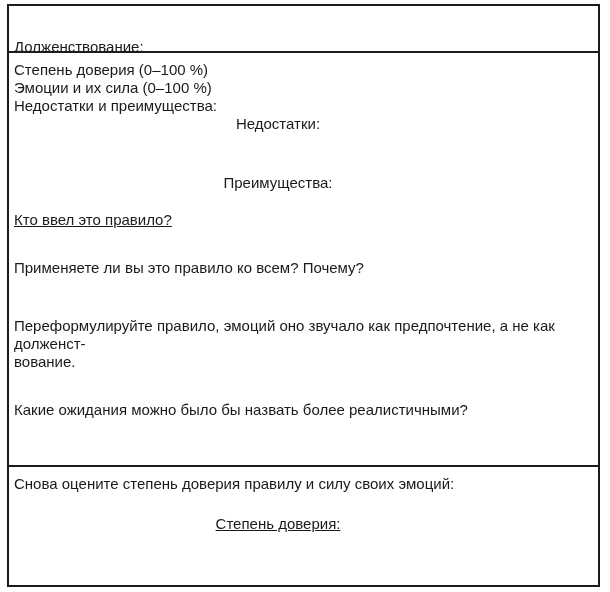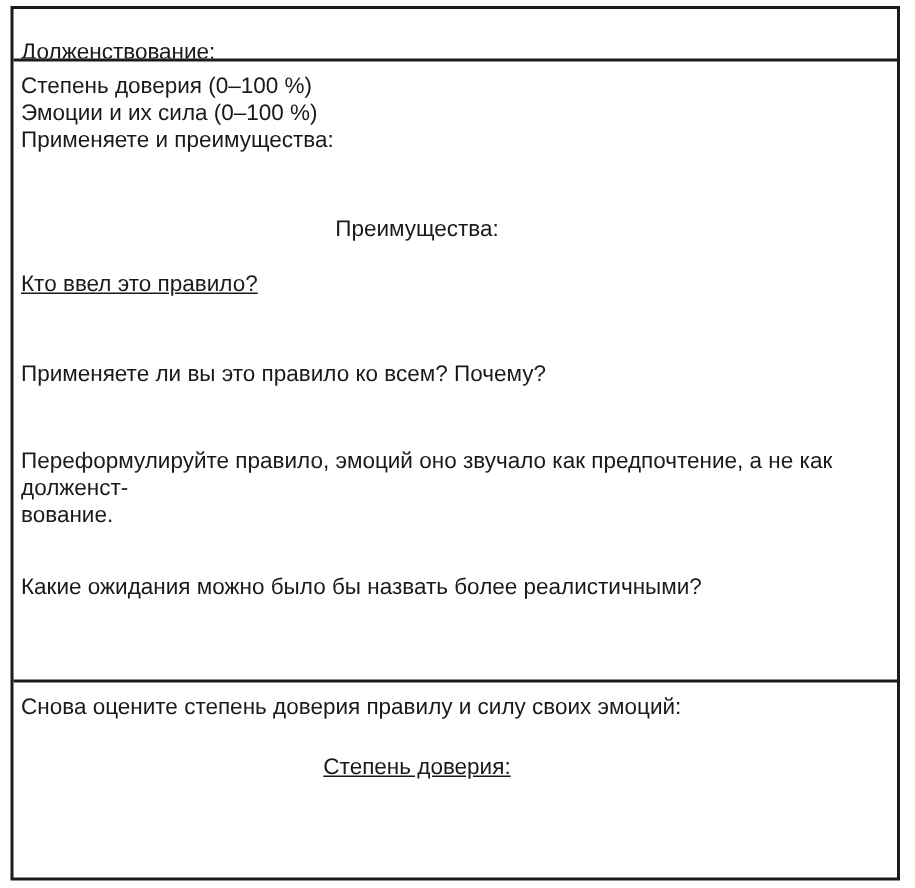--- a/index.html
+++ b/index.html
@@ -31,57 +31,59 @@
   .row {
     overflow: hidden; 
     padding: 0 6px 0 5px;
     font-size: 15px;
     line-height: 18px;
   }
   .row-header {
     height: 35px;
     border-bottom: 2px solid #1c1c1c;
     padding-top: 20px;
+    margin-top: 12px;
   }
   .row-main {
     height: 414px;
     border-bottom: 2px solid #1c1c1c;
   }
   .row-footer {
     flex: 1;
   }
   .line { line-height: 18px; }
   .mt8  { margin-top: 8px; }
   .mt19 { margin-top: 19px; text-decoration: underline; }
   .mt22 { margin-top: 22px; text-decoration: underline; }
   .mt37 { margin-top: 37px; }
   .mt39 { margin-top: 30px; }
   .mt40 { margin-top: 40px; }
   .mt41 { margin-top: 41px; }
-  .mt42 { margin-top: 42px; }
+  .mt42 { margin-top: 30px; }
   .centered {
     text-align: center;
     padding-right: 50px; 
   }
   .wrap2 { white-space: pre-line; }
 </style>
 </head>
 <body>
 
 <div class="sheet">
   <div class="worksheet">
 
     <div class="row row-header">
       <div class="line">Долженствование:</div>
     </div>
 
     <div class="row row-main">
       <div class="line mt8">Степень доверия (0–100 %)</div>
       <div class="line">Эмоции и их сила (0–100 %)</div>
-      <div class="line">Применяете и преимущества:</div>
+      <div class="line">Недостатки и преимущества:</div>
+      <div class="line centered">Недостатки:</div>
       <div class="line centered mt41">Преимущества:</div>
       <div class="line mt19">Кто ввел это правило?</div>
       <div class="line mt42">Применяете ли вы это правило ко всем? Почему?</div>
       <div class="line mt40 wrap2">Переформулируйте правило, эмоций оно звучало как предпочтение, а не как долженст-
 вование.</div>
       <div class="line mt39">Какие ожидания можно было бы назвать более реалистичными?</div>
     </div>
 
     <div class="row row-footer">
       <div class="line mt8">Снова оцените степень доверия правилу и силу своих эмоций:</div>

